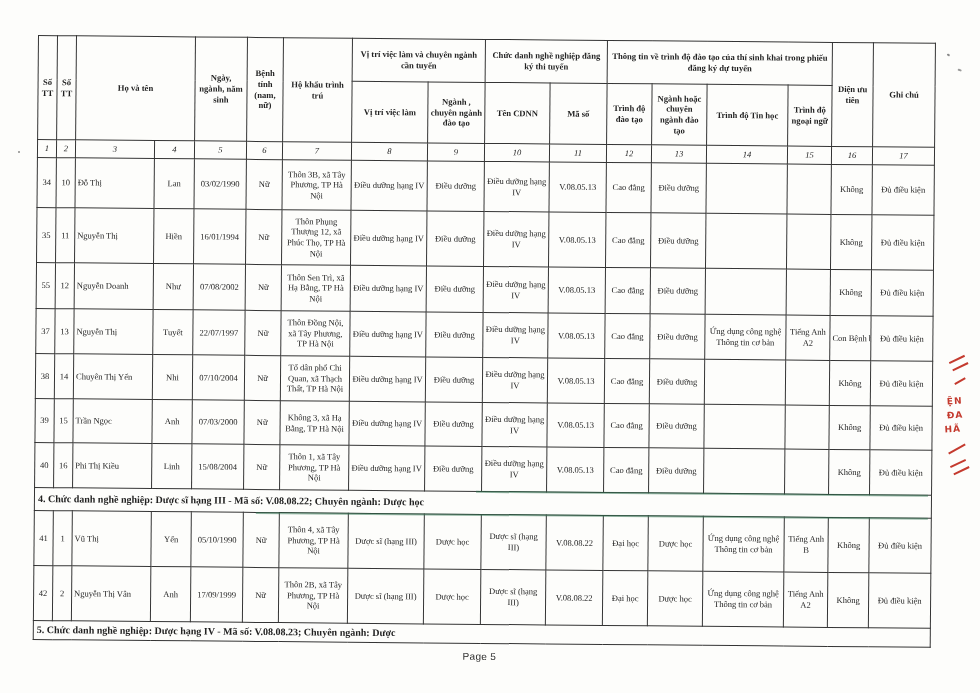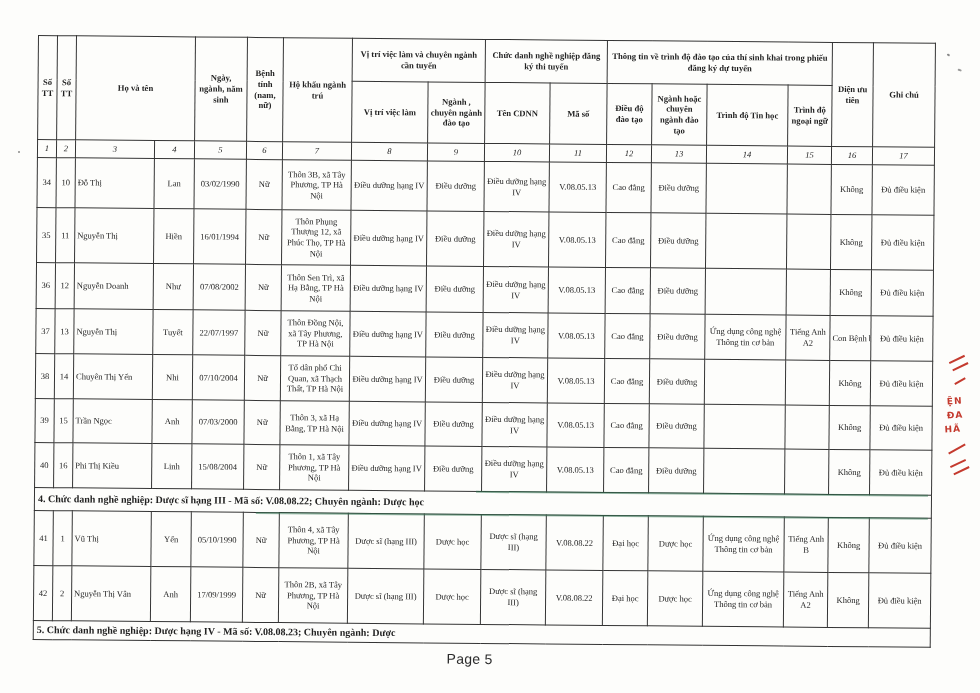--- a/index.html
+++ b/index.html
@@ -41,23 +41,23 @@
   tbody tr:nth-child(3){height:46px;}
   tbody tr:nth-child(4){height:45px;}
   tbody tr:nth-child(5){height:45px;}
   tbody tr:nth-child(6){height:44px;}
   tbody tr:nth-child(7){height:45px;}
   tbody tr:nth-child(8){height:23px;}
   tbody tr:nth-child(9){height:55px;}
   tbody tr:nth-child(10){height:55px;}
   tbody tr:nth-child(11){height:19px;}
   .page-footer{
-    position:absolute;left:414px;top:612px;
+    position:absolute;left:430px;top:612px;
     font-family:"Liberation Sans", "DejaVu Sans", sans-serif;
-    font-size:14px;color:#2b2b2b;letter-spacing:.3px;
+    font-size:10px;color:#2b2b2b;letter-spacing:.3px;
   }
   .gline{position:absolute;height:2px;background:rgba(45,115,80,.5);pointer-events:none;}
   .gline.a{left:442px;top:452px;width:452px;}
   .gline.b{left:222px;top:475px;width:672px;}
   .stamp{position:absolute;left:905px;top:275px;width:75px;color:#c43a2e;}
   .stamp .txt{
     position:absolute;font-family:"DejaVu Sans", sans-serif;
     font-weight:bold;font-size:9px;letter-spacing:1px;transform:rotate(-4deg);
   }
   .dslash{position:absolute;width:17px;height:6px;border-top:2px solid #c43a2e;border-bottom:2px solid #c43a2e;transform:rotate(-26deg);}
@@ -91,33 +91,33 @@
           <col style="width:41px">
         <col style="width:62px">
       </colgroup>
       <thead>
         <tr class="grp">
           <th rowspan="2">Số TT</th>
           <th rowspan="2">Số TT</th>
           <th colspan="2" rowspan="2">Họ và tên</th>
           <th rowspan="2">Ngày, ngành, năm sinh</th>
           <th rowspan="2">Bệnh tính (nam, nữ)</th>
-          <th rowspan="2">Hộ khẩu ngành trú</th>
+          <th rowspan="2">Hộ khẩu trình trú</th>
           <th colspan="2">Vị trí việc làm và chuyên ngành cần tuyển</th>
           <th colspan="2">Chức danh nghề nghiệp đăng ký thi tuyển</th>
           <th colspan="4">Thông tin về trình độ đào tạo của thí sinh khai trong phiếu đăng ký dự tuyển</th>
           <th rowspan="2">Diện ưu tiên</th>
           <th rowspan="2">Ghi chú</th>
         </tr>
         <tr class="sub">
           <th>Vị trí việc làm</th>
           <th>Ngành , chuyên ngành đào tạo</th>
           <th>Tên CDNN</th>
           <th>Mã số</th>
-          <th>Điều độ đào tạo</th>
+          <th>Trình độ đào tạo</th>
           <th>Ngành hoặc chuyên ngành đào tạo</th>
           <th>Trình độ Tin học</th>
           <th>Trình độ ngoại ngữ</th>
         </tr>
         <tr class="nums" id="num-row">
             <td>1</td>
             <td>2</td>
             <td>3</td>
             <td>4</td>
             <td>5</td>
@@ -168,21 +168,21 @@
             <td>Điều dưỡng hạng IV</td>
             <td>V.08.05.13</td>
             <td>Cao đẳng</td>
             <td>Điều dưỡng</td>
             <td></td>
             <td></td>
             <td>Không</td>
             <td>Đủ điều kiện</td>
           </tr>
           <tr class="data">
-            <td>36</td>
+            <td>55</td>
             <td>12</td>
             <td>Nguyễn Doanh</td>
             <td>Như</td>
             <td>07/08/2002</td>
             <td>Nữ</td>
             <td>Thôn Sen Trì, xã Hạ Bằng, TP Hà Nội</td>
             <td>Điều dưỡng hạng IV</td>
             <td>Điều dưỡng</td>
             <td>Điều dưỡng hạng IV</td>
             <td>V.08.05.13</td>
@@ -231,21 +231,21 @@
             <td>Không</td>
             <td>Đủ điều kiện</td>
           </tr>
           <tr class="data">
             <td>39</td>
             <td>15</td>
             <td>Trần Ngọc</td>
             <td>Anh</td>
             <td>07/03/2000</td>
             <td>Nữ</td>
-            <td>Thôn 3, xã Hạ Bằng, TP Hà Nội</td>
+            <td>Không 3, xã Hạ Bằng, TP Hà Nội</td>
             <td>Điều dưỡng hạng IV</td>
             <td>Điều dưỡng</td>
             <td>Điều dưỡng hạng IV</td>
             <td>V.08.05.13</td>
             <td>Cao đẳng</td>
             <td>Điều dưỡng</td>
             <td></td>
             <td></td>
             <td>Không</td>
             <td>Đủ điều kiện</td>

